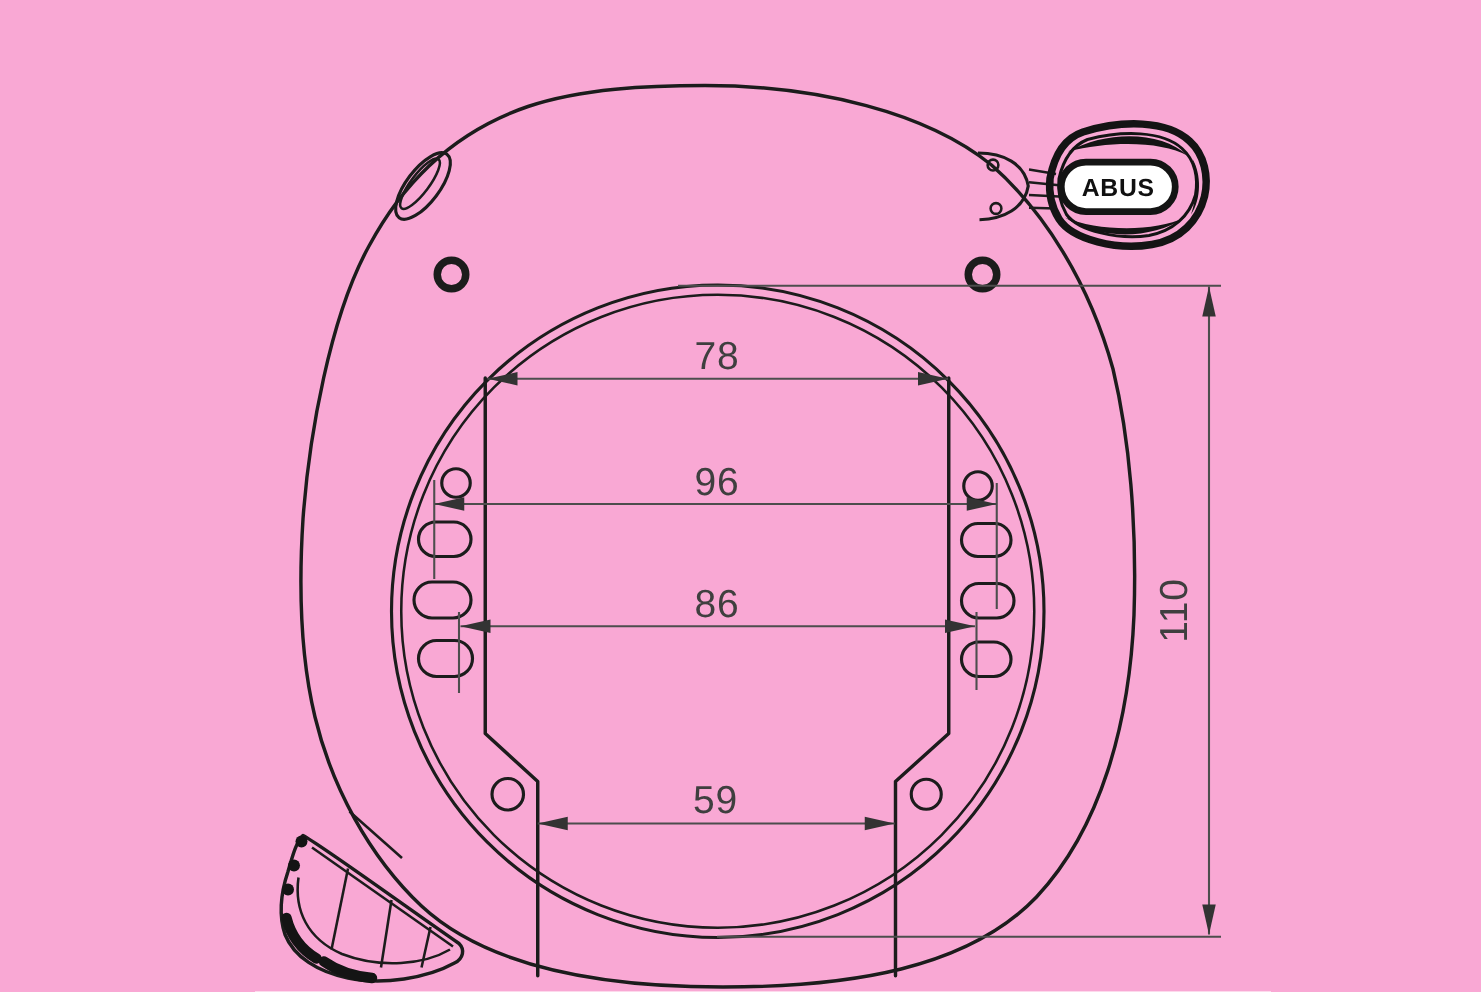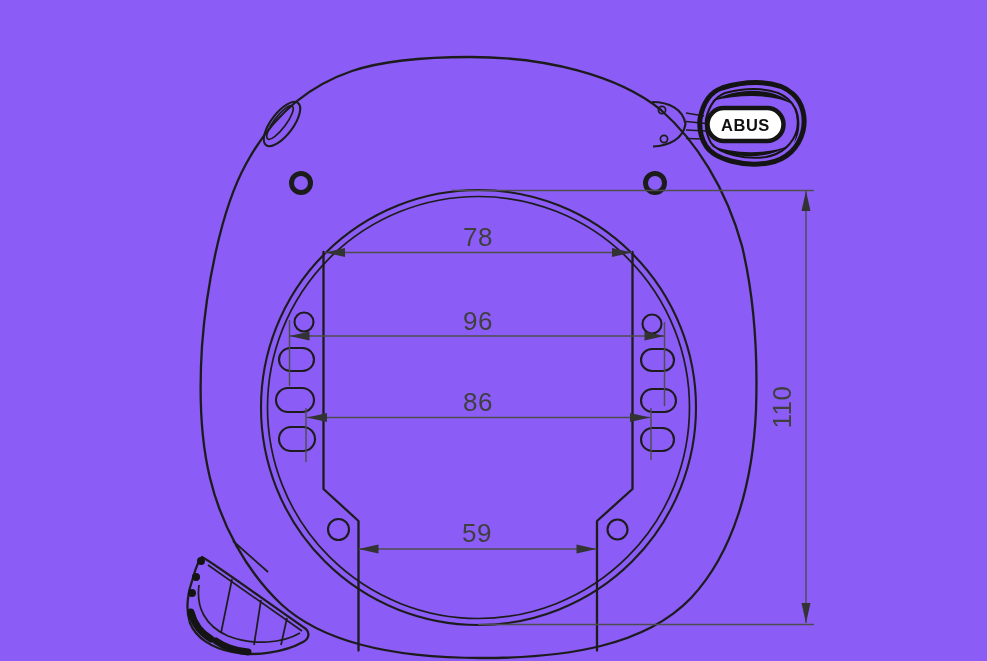--- a/index.html
+++ b/index.html
@@ -1,16 +1,16 @@
 <!DOCTYPE html>
 <html><head>
 <meta charset="utf-8">
 <style>
   html,body { margin:0; padding:0; background:#ffffff; }
-  .stage { position:relative; width:987px; height:661px; background:#8b5cf6; overflow:hidden; }
+  .stage { position:relative; width:987px; height:661px; background:#f9a8d4; overflow:hidden; }
   svg text { font-family:"Liberation Sans","DejaVu Sans",sans-serif; }
   .edge      { fill:none; stroke:#1c1c1c; stroke-width:2.3; stroke-linecap:round; stroke-linejoin:round; }
   .edge-thin { fill:none; stroke:#1c1c1c; stroke-width:1.7; }
   .edge-med  { fill:none; stroke:#1c1c1c; stroke-width:2.1; }
   .edge-bold { fill:none; stroke:#1c1c1c; stroke-width:5; }
   .keyline   { fill:none; stroke:#141414; stroke-width:5; stroke-linejoin:round; }
   .keyinner  { fill:none; stroke:#141414; stroke-width:2; stroke-linejoin:round; }
   .dim       { fill:none; stroke:#4d4d4d; stroke-width:1.4; }
   .dimarrow  { fill:#333333; stroke:none; }
   .dimtext   { fill:#3f3f3f; font-size:26px; font-weight:400; letter-spacing:0.5px; }

